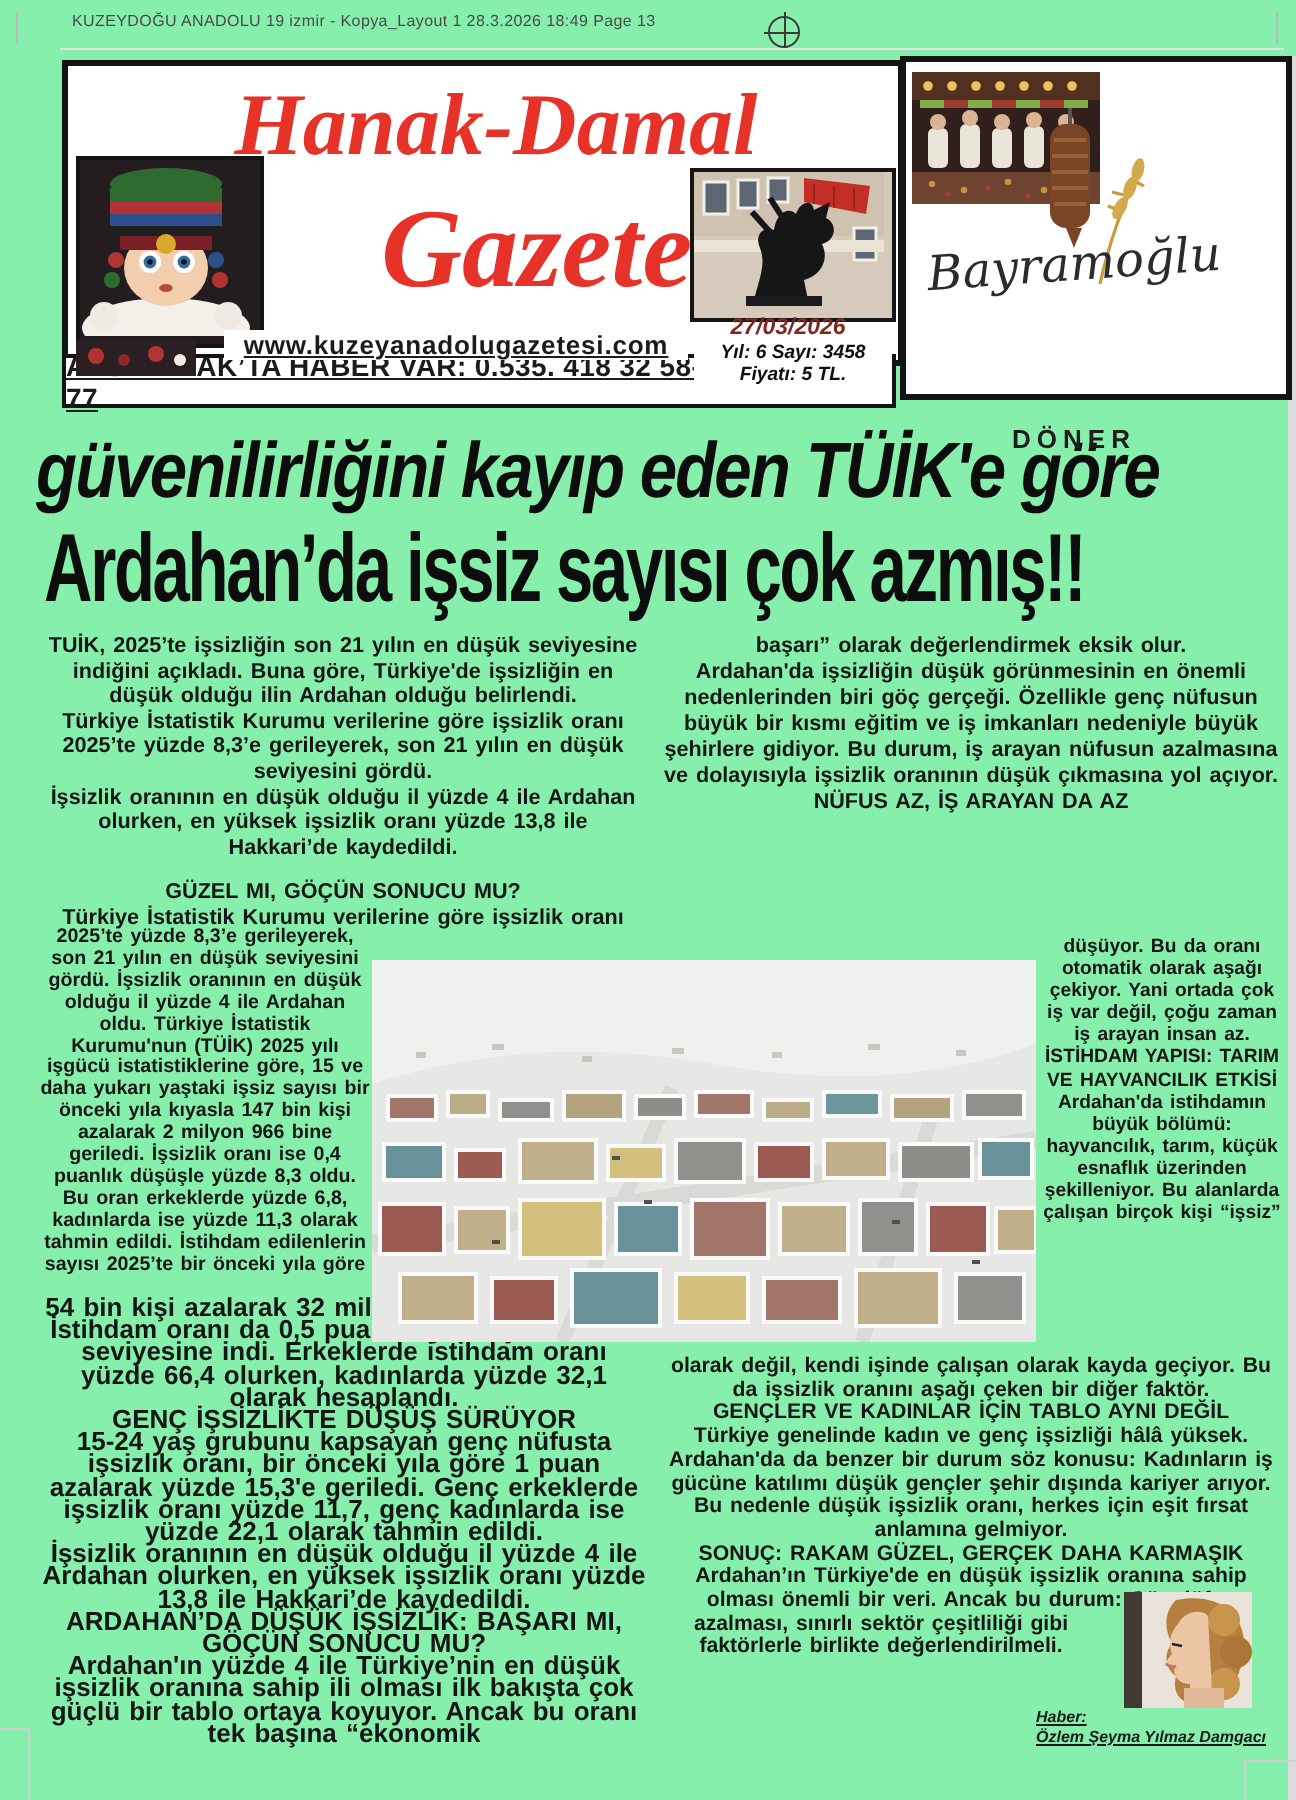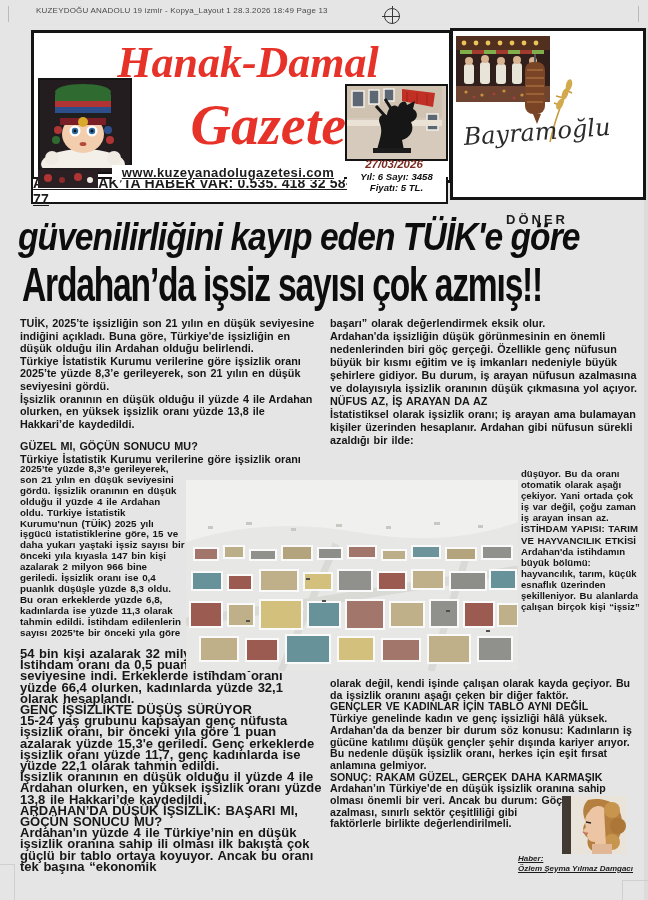--- a/index.html
+++ b/index.html
@@ -1,16 +1,16 @@
 <!DOCTYPE html>
 <html><head>
 <meta charset="utf-8">
 <style>
   html,body{margin:0;padding:0;background:#fff;}
-  .page{position:relative;width:648px;height:900px;background:#e5e5e5;overflow:hidden;
+  .page{position:relative;width:648px;height:900px;background:#86efac;overflow:hidden;
         font-family:"Liberation Sans",sans-serif;color:#1b1b1b;}
   .abs{position:absolute;}
   
   .slug{left:36px;top:6px;font-size:8px;color:#4a4a4a;letter-spacing:.2px;}
   .topline{left:30px;top:24px;width:612px;height:1px;background:#e3e3e3;}
   .regmark{left:384px;top:8px;width:14px;height:14px;border:1px solid #3a3a3a;border-radius:50%;}
   .regmark:before,.regmark:after{content:"";position:absolute;background:#3a3a3a;}
   .regmark:before{left:50%;top:-3px;width:1px;height:18px;margin-left:-0.5px;}
   .regmark:after{top:50%;left:-3px;height:1px;width:18px;margin-top:-0.5px;}
   .cropmark{background:#bbb;}
@@ -40,21 +40,21 @@
           font-style:italic;font-size:24px;color:#2b2b2b;transform:rotate(-4deg);z-index:4;}
   .adword{left:492px;top:164px;width:90px;text-align:center;font-weight:bold;font-size:13px;
           letter-spacing:3px;color:#1d1d1d;z-index:4;margin-top:48px;}
   
   .kicker{left:18px;top:214px;width:640px;font-weight:bold;font-style:italic;font-size:35px;
           letter-spacing:-1px;transform:scale(.96,1.12);transform-origin:left top;color:#0d0d0d;white-space:nowrap;}
   .mainhead{left:22px;top:257px;width:780px;font-weight:bold;font-size:42px;letter-spacing:-1.5px;
             transform:scale(.8,1.15);transform-origin:left top;color:#0d0d0d;white-space:nowrap;}
   
   .seg{position:absolute;font-weight:bold;color:#161616;word-spacing:1px;}
-  .seg p{margin:0;}
+  .seg p{margin:0;text-align:center;}
   .L1{left:20px;top:317px;width:303px;font-size:10.8px;line-height:12.6px;}
   .L2{left:20px;top:464px;width:165px;font-size:9.8px;line-height:10.9px;}
   .L3{left:20px;top:648px;width:304px;font-size:13px;line-height:11.2px;}
   .R1{left:330px;top:317px;width:311px;font-size:10.8px;line-height:13px;}
   .R2{left:521px;top:468px;width:120px;font-size:9.6px;line-height:11.1px;}
   .R3{left:330px;top:678px;width:311px;font-size:10.6px;line-height:11.7px;}
   .gap{height:10px;}
   .spacer{float:right;width:84px;height:62px;margin-left:6px;}
   
   .townphoto{left:186px;top:480px;width:332px;height:191px;}
@@ -245,21 +245,20 @@
     <p>15-24 yaş grubunu kapsayan genç nüfusta işsizlik oranı, bir önceki yıla göre 1 puan azalarak yüzde 15,3'e geriledi. Genç erkeklerde işsizlik oranı yüzde 11,7, genç kadınlarda ise yüzde 22,1 olarak tahmin edildi.</p>
     <p>İşsizlik oranının en düşük olduğu il yüzde 4 ile Ardahan olurken, en yüksek işsizlik oranı yüzde 13,8 ile Hakkari’de kaydedildi.</p>
     <p>ARDAHAN’DA DÜŞÜK İŞSİZLİK: BAŞARI MI, GÖÇÜN SONUCU MU?</p>
     <p>Ardahan'ın yüzde 4 ile Türkiye’nin en düşük işsizlik oranına sahip ili olması ilk bakışta çok güçlü bir tablo ortaya koyuyor. Ancak bu oranı tek başına “ekonomik</p>
   </div>
 
   <div class="seg R1">
     <p>başarı” olarak değerlendirmek eksik olur.</p>
     <p>Ardahan'da işsizliğin düşük görünmesinin en önemli nedenlerinden biri göç gerçeği. Özellikle genç nüfusun büyük bir kısmı eğitim ve iş imkanları nedeniyle büyük şehirlere gidiyor. Bu durum, iş arayan nüfusun azalmasına ve dolayısıyla işsizlik oranının düşük çıkmasına yol açıyor.</p>
     <p>NÜFUS AZ, İŞ ARAYAN DA AZ</p>
-    <p>İstatistiksel olarak işsizlik oranı; iş arayan ama bulamayan kişiler üzerinden hesaplanır. Ardahan gibi nüfusun sürekli azaldığı bir ilde:</p>
   </div>
   <div class="seg R2">
     <p>düşüyor. Bu da oranı otomatik olarak aşağı çekiyor. Yani ortada çok iş var değil, çoğu zaman iş arayan insan az.</p>
     <p>İSTİHDAM YAPISI: TARIM VE HAYVANCILIK ETKİSİ</p>
     <p>Ardahan'da istihdamın büyük bölümü: hayvancılık, tarım, küçük esnaflık üzerinden şekilleniyor. Bu alanlarda çalışan birçok kişi “işsiz”</p>
   </div>
   <div class="seg R3">
     <p>olarak değil, kendi işinde çalışan olarak kayda geçiyor. Bu da işsizlik oranını aşağı çeken bir diğer faktör.</p>
     <p>GENÇLER VE KADINLAR İÇİN TABLO AYNI DEĞİL</p>
     <p>Türkiye genelinde kadın ve genç işsizliği hâlâ yüksek. Ardahan'da da benzer bir durum söz konusu: Kadınların iş gücüne katılımı düşük gençler şehir dışında kariyer arıyor. Bu nedenle düşük işsizlik oranı, herkes için eşit fırsat anlamına gelmiyor.</p>

